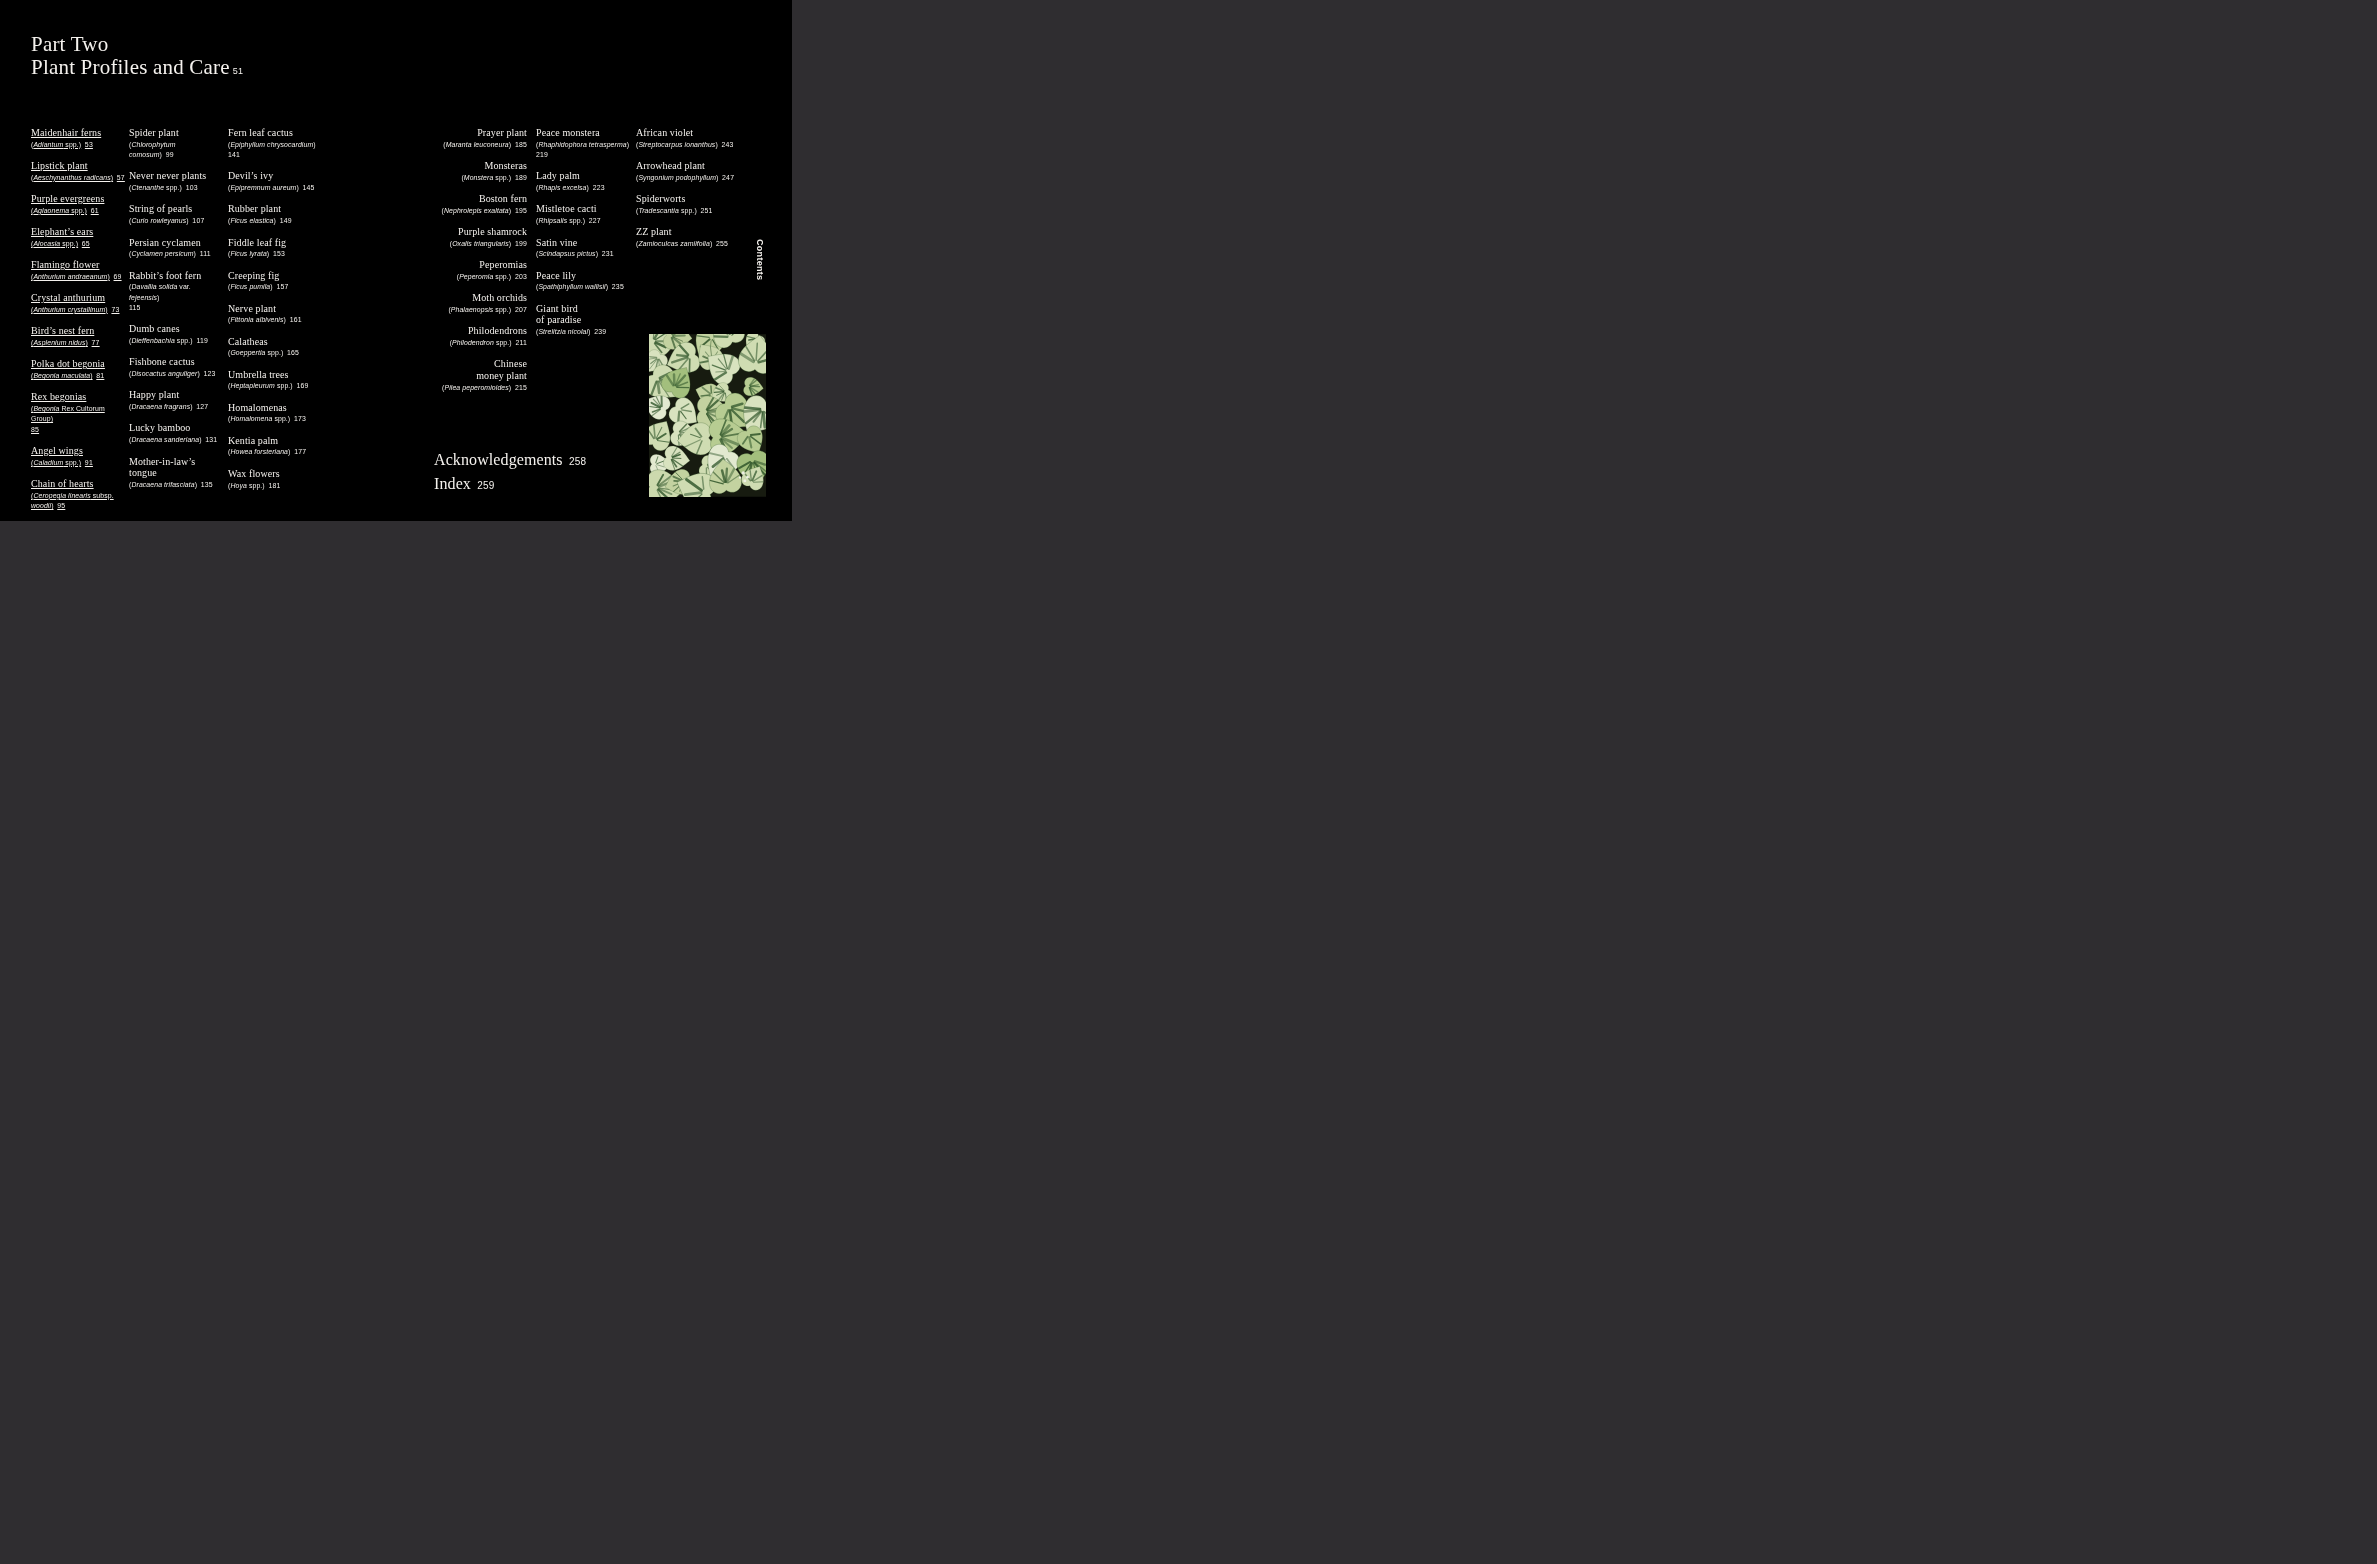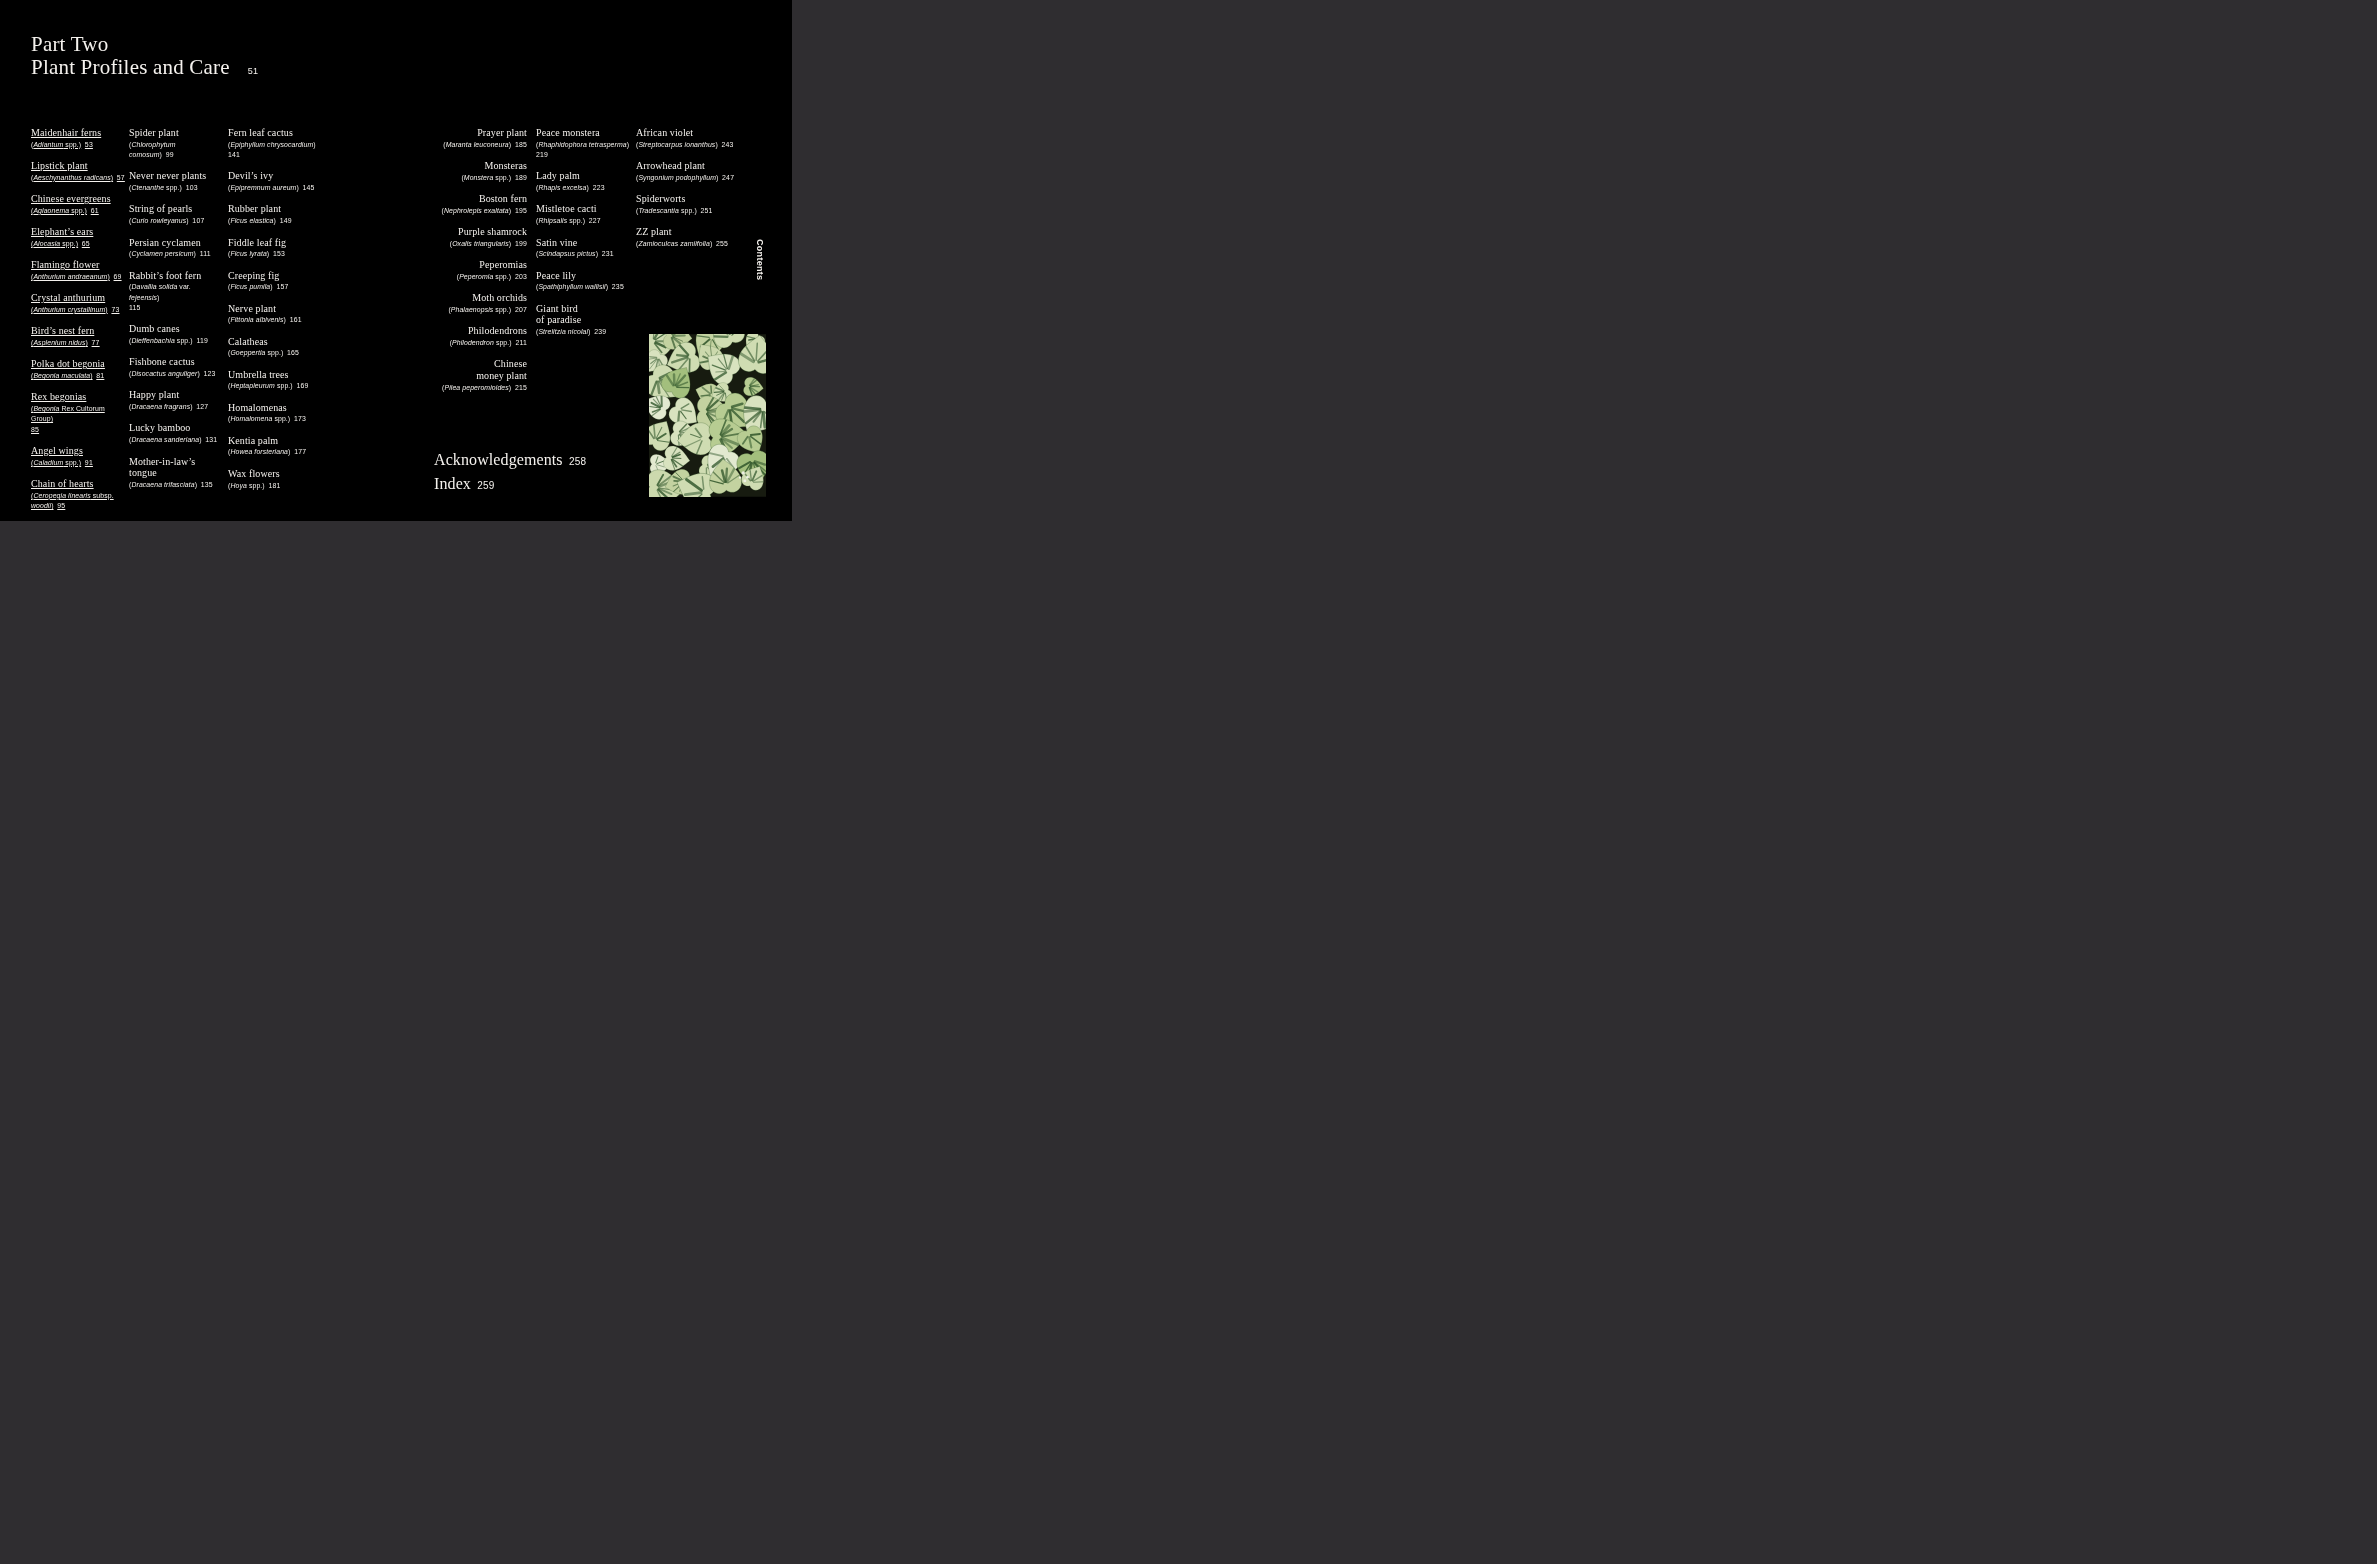--- a/index.html
+++ b/index.html
@@ -8,21 +8,21 @@
     background:#000000; color:#f5f2ee;
     font-family:"Liberation Sans", sans-serif;
   }
   .title {
     position:absolute; left:31px; top:33px;
     font-family:"Liberation Serif", serif; font-weight:400;
     font-size:21px; line-height:1.09; letter-spacing:0.2px;
   }
   .title-num {
     font-family:"Liberation Sans", sans-serif;
-    font-size:9px; margin-left:18px; letter-spacing:0.3px;
+    font-size:9px; margin-left:3px; letter-spacing:0.3px;
   }
   .col { position:absolute; top:127px; }
   .entry { margin-bottom:10px; cursor:pointer; }
   .entry-name {
     font-family:"Liberation Serif", serif; font-size:10px;
     line-height:1.16; letter-spacing:0.1px; white-space:pre-line;
   }
   .entry-latin {
     font-size:6.9px; line-height:1.5; margin-top:1.1px;
     white-space:pre-line; letter-spacing:0.1px;
@@ -60,21 +60,21 @@
       <div class="col" style="left: 31px; width: 94px; text-decoration: underline;">
         <div class="entry">
           <div class="entry-name">Maidenhair ferns</div>
           <div class="entry-latin"><span>(</span><span class="it">Adiantum</span><span> spp.)</span><span class="pg">53</span></div>
         </div>
         <div class="entry">
           <div class="entry-name">Lipstick plant</div>
           <div class="entry-latin"><span>(</span><span class="it">Aeschynanthus radicans</span><span>)</span><span class="pg">57</span></div>
         </div>
         <div class="entry">
-          <div class="entry-name">Chinese evergreens</div>
+          <div class="entry-name">Purple evergreens</div>
           <div class="entry-latin"><span>(</span><span class="it">Aglaonema</span><span> spp.)</span><span class="pg">61</span></div>
         </div>
         <div class="entry">
           <div class="entry-name">Elephant’s ears</div>
           <div class="entry-latin"><span>(</span><span class="it">Alocasia</span><span> spp.)</span><span class="pg">65</span></div>
         </div>
         <div class="entry">
           <div class="entry-name">Flamingo flower</div>
           <div class="entry-latin"><span>(</span><span class="it">Anthurium andraeanum</span><span>)</span><span class="pg">69</span></div>
         </div>

